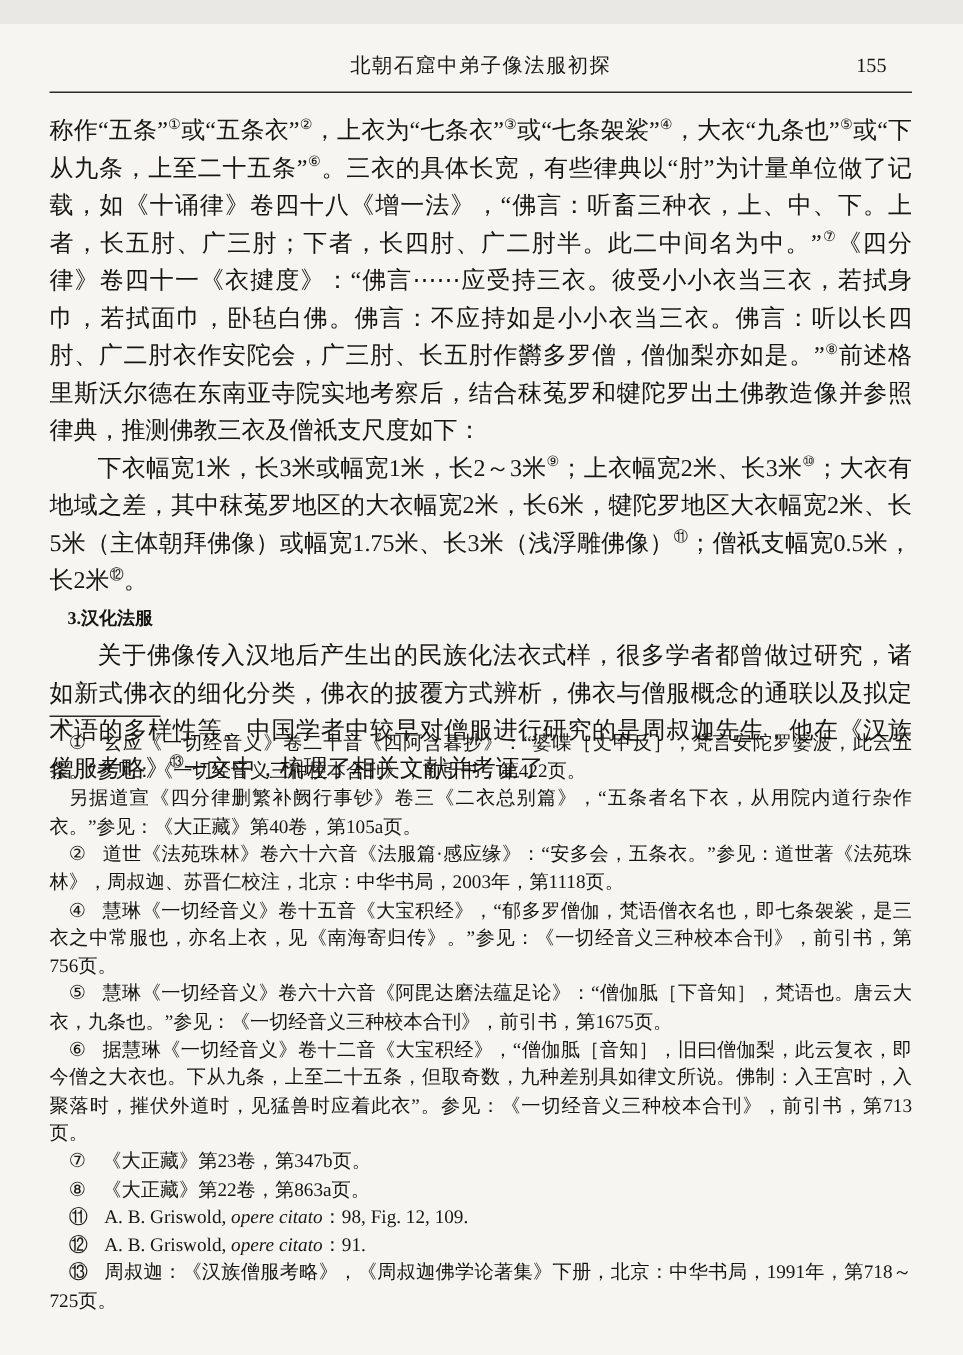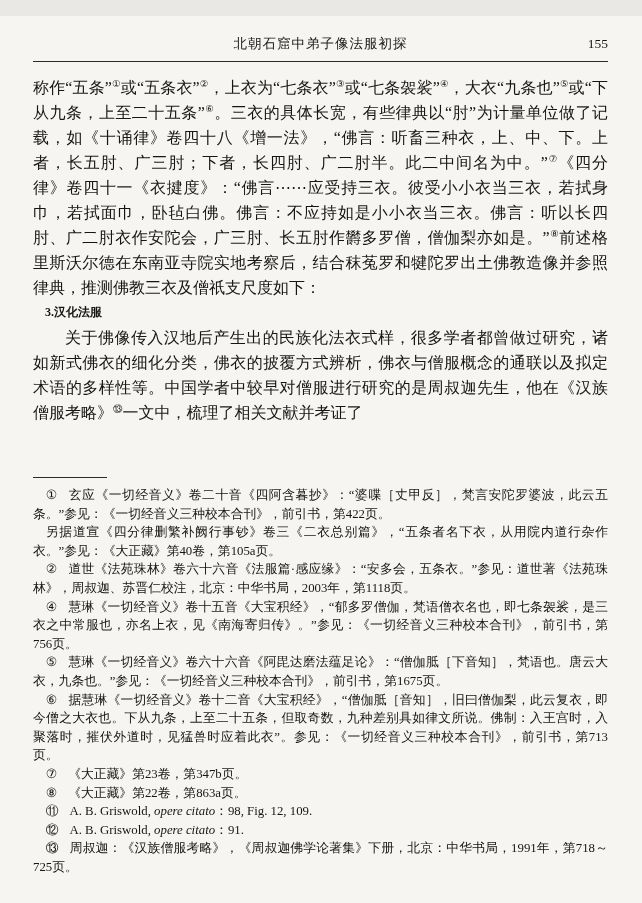--- a/index.html
+++ b/index.html
@@ -18,21 +18,21 @@
   
   .header { position: relative; height: 24px; }
   .running-title {
     text-align: center;
     font-size: 13.5px;
     line-height: 24px;
     letter-spacing: 1px;
   }
   .page-number {
     position: absolute;
-    right: 0; top: 0;
+    right: 17px; top: 0;
     font-size: 13.5px;
     line-height: 24px;
   }
   .header-rule {
     border: 0;
     border-top: 1.6px solid #2c2a26;
     margin: 5px 0 0 0;
   }
   
   .body-text {
@@ -81,20 +81,21 @@
 <div class="page">
 
   <header class="header">
     <div class="running-title">北朝石窟中弟子像法服初探</div>
     <div class="page-number">155</div>
   </header>
   <hr class="header-rule">
 
   <main class="body-text">
     <p>称作“五条”<sup class="fn-ref">①</sup>或“五条衣”<sup class="fn-ref">②</sup>，上衣为“七条衣”<sup class="fn-ref">③</sup>或“七条袈裟”<sup class="fn-ref">④</sup>，大衣“九条也”<sup class="fn-ref">⑤</sup>或“下从九条，上至二十五条”<sup class="fn-ref">⑥</sup>。三衣的具体长宽，有些律典以“肘”为计量单位做了记载，如《十诵律》卷四十八《增一法》，“佛言：听畜三种衣，上、中、下。上者，长五肘、广三肘；下者，长四肘、广二肘半。此二中间名为中。”<sup class="fn-ref">⑦</sup>《四分律》卷四十一《衣揵度》：“佛言⋯⋯应受持三衣。彼受小小衣当三衣，若拭身巾，若拭面巾，卧毡白佛。佛言：不应持如是小小衣当三衣。佛言：听以长四肘、广二肘衣作安陀会，广三肘、长五肘作欝多罗僧，僧伽梨亦如是。”<sup class="fn-ref">⑧</sup>前述格里斯沃尔德在东南亚寺院实地考察后，结合秣菟罗和犍陀罗出土佛教造像并参照律典，推测佛教三衣及僧祇支尺度如下：</p>
+    <p class="indent">下衣幅宽1米，长3米或幅宽1米，长2～3米<sup class="fn-ref">⑨</sup>；上衣幅宽2米、长3米<sup class="fn-ref">⑩</sup>；大衣有地域之差，其中秣菟罗地区的大衣幅宽2米，长6米，犍陀罗地区大衣幅宽2米、长5米（主体朝拜佛像）或幅宽1.75米、长3米（浅浮雕佛像）<sup class="fn-ref">⑪</sup>；僧祇支幅宽0.5米，长2米<sup class="fn-ref">⑫</sup>。</p>
     <h3 class="section-heading">3.汉化法服</h3>
     <p class="indent">关于佛像传入汉地后产生出的民族化法衣式样，很多学者都曾做过研究，诸如新式佛衣的细化分类，佛衣的披覆方式辨析，佛衣与僧服概念的通联以及拟定术语的多样性等。中国学者中较早对僧服进行研究的是周叔迦先生，他在《汉族僧服考略》<sup class="fn-ref">⑬</sup>一文中，梳理了相关文献并考证了</p>
   </main>
 
   <section class="footnotes">
     <hr class="fn-rule">
     <p class="fn"><span class="fn-num">①</span><span>玄应《一切经音义》卷二十音《四阿含暮抄》：“婆喋［丈甲反］，梵言安陀罗婆波，此云五条。”参见：《一切经音义三种校本合刊》，前引书，第422页。</span></p>
     <p class="fn"><span>另据道宣《四分律删繁补阙行事钞》卷三《二衣总别篇》，“五条者名下衣，从用院内道行杂作衣。”参见：《大正藏》第40卷，第105a页。</span></p>
     <p class="fn"><span class="fn-num">②</span><span>道世《法苑珠林》卷六十六音《法服篇·感应缘》：“安多会，五条衣。”参见：道世著《法苑珠林》，周叔迦、苏晋仁校注，北京：中华书局，2003年，第1118页。</span></p>
     <p class="fn"><span class="fn-num">④</span><span>慧琳《一切经音义》卷十五音《大宝积经》，“郁多罗僧伽，梵语僧衣名也，即七条袈裟，是三衣之中常服也，亦名上衣，见《南海寄归传》。”参见：《一切经音义三种校本合刊》，前引书，第756页。</span></p>

